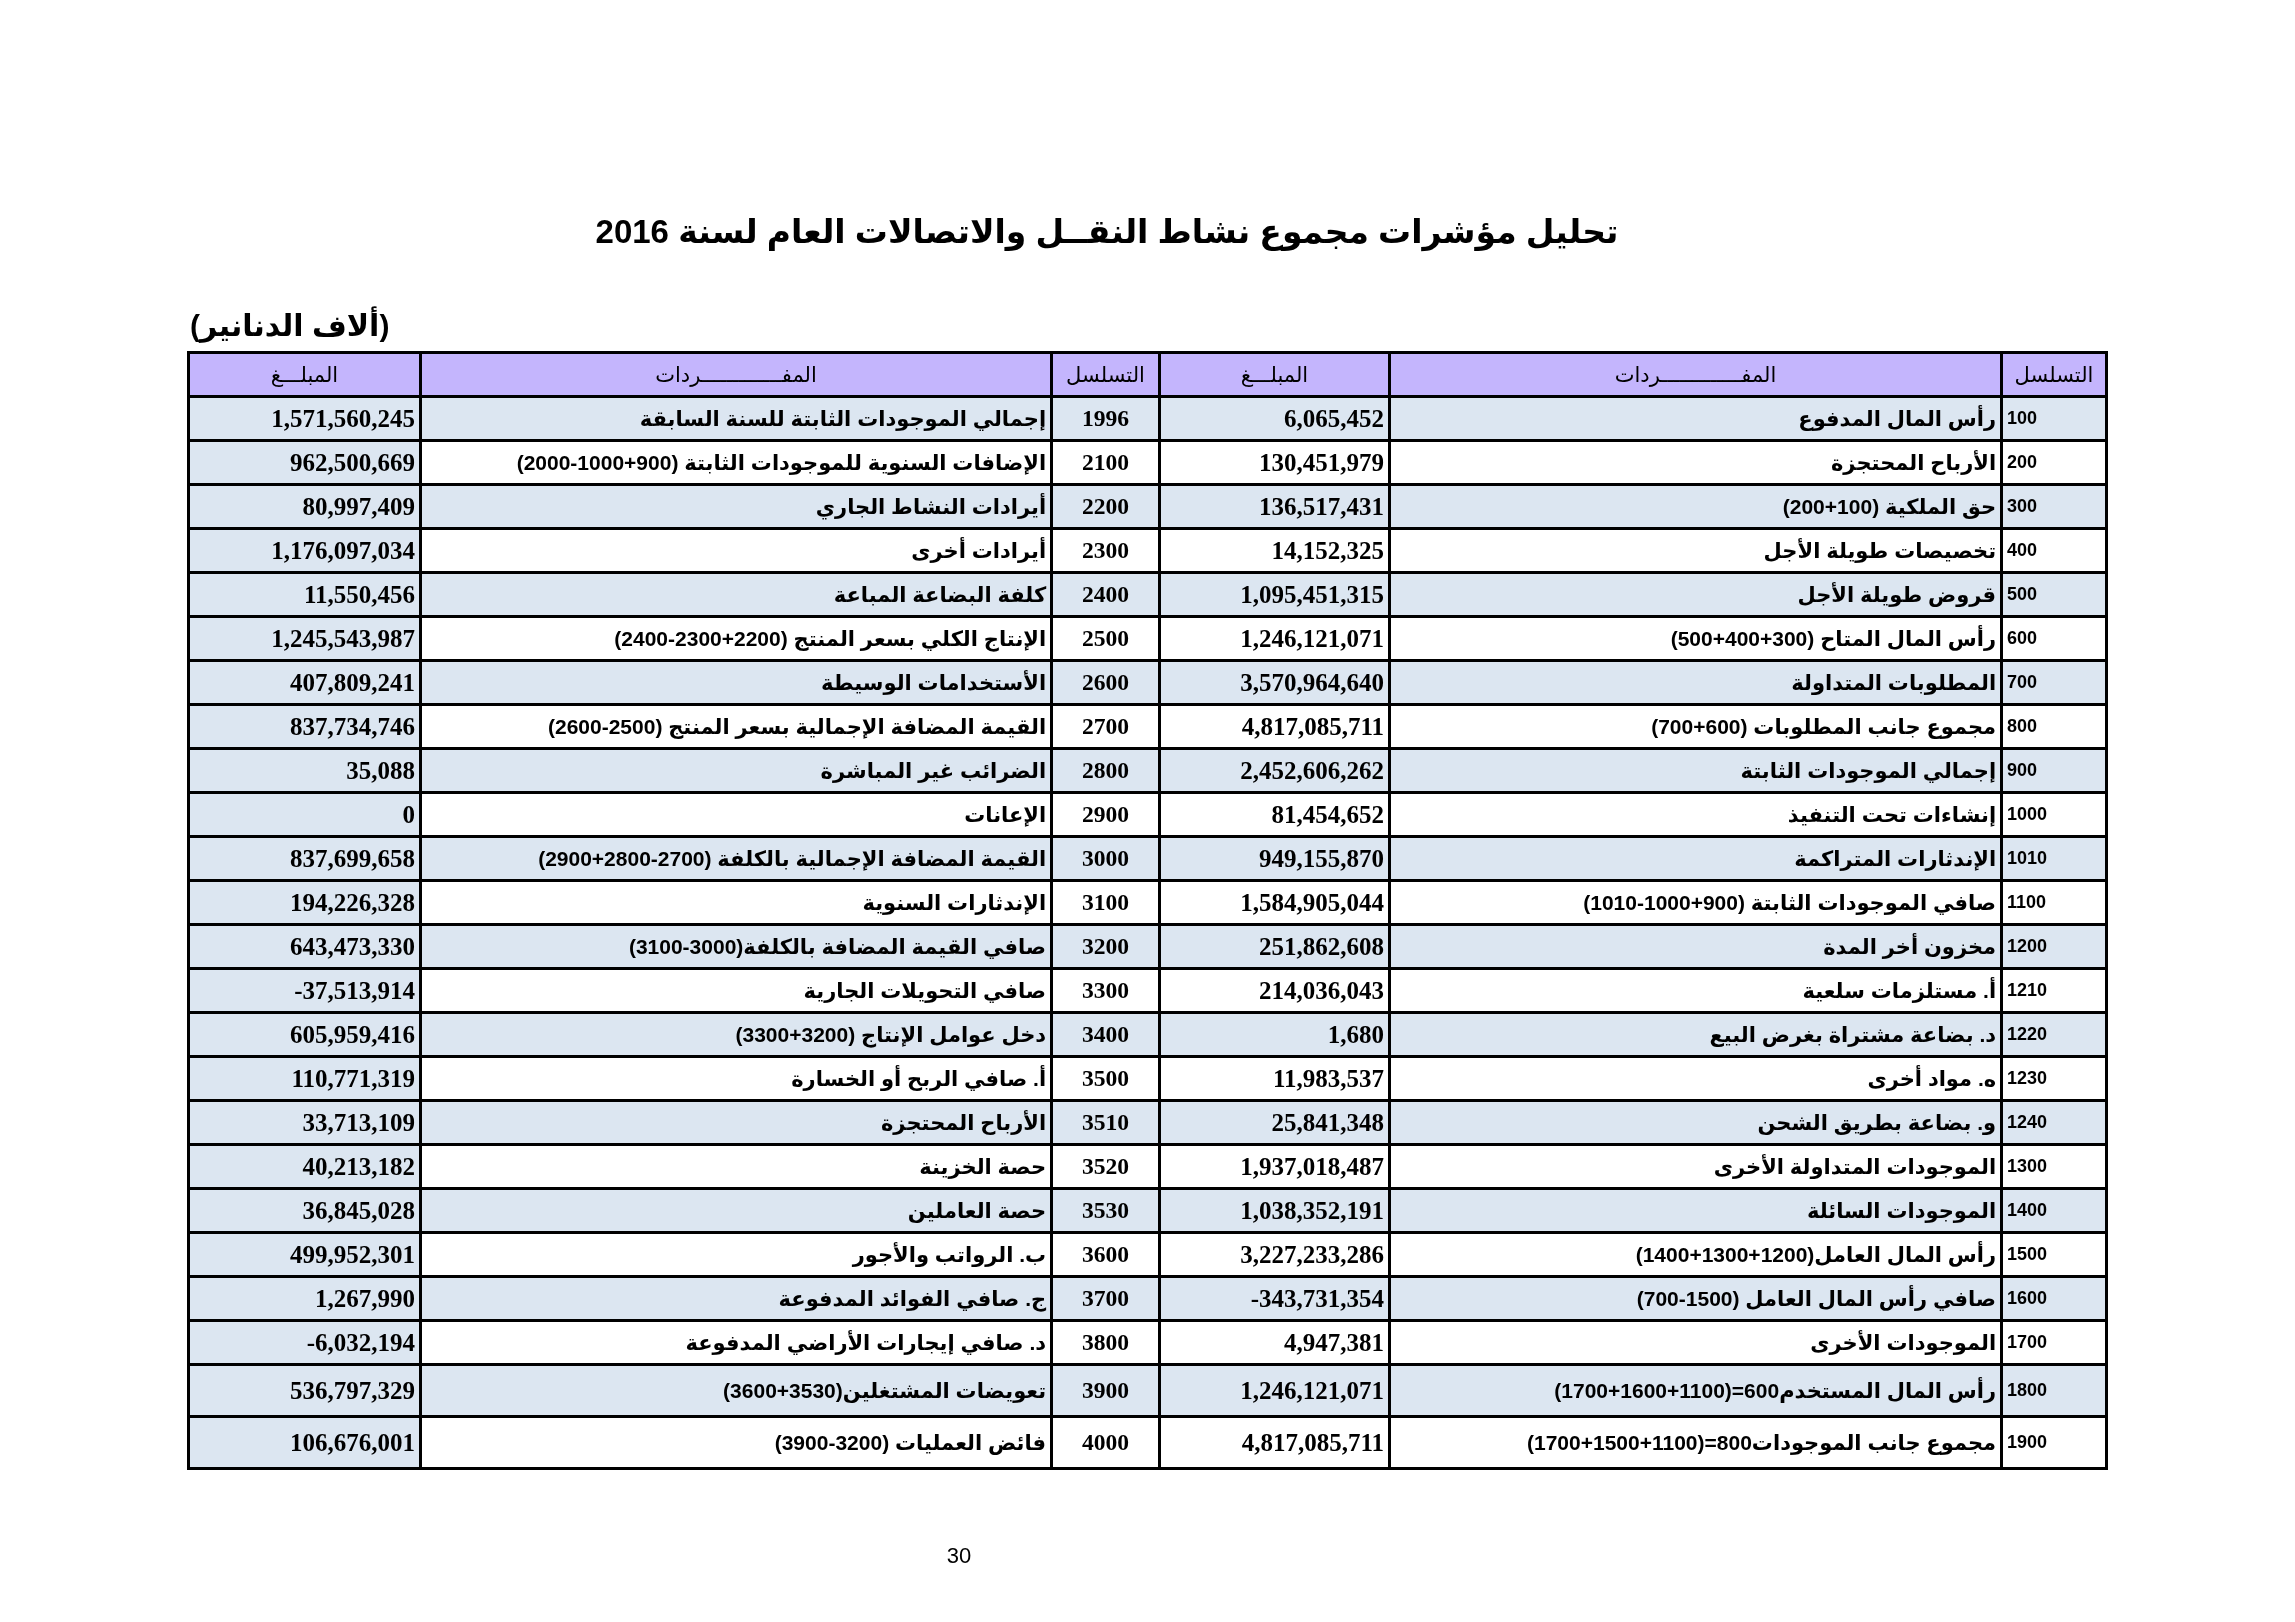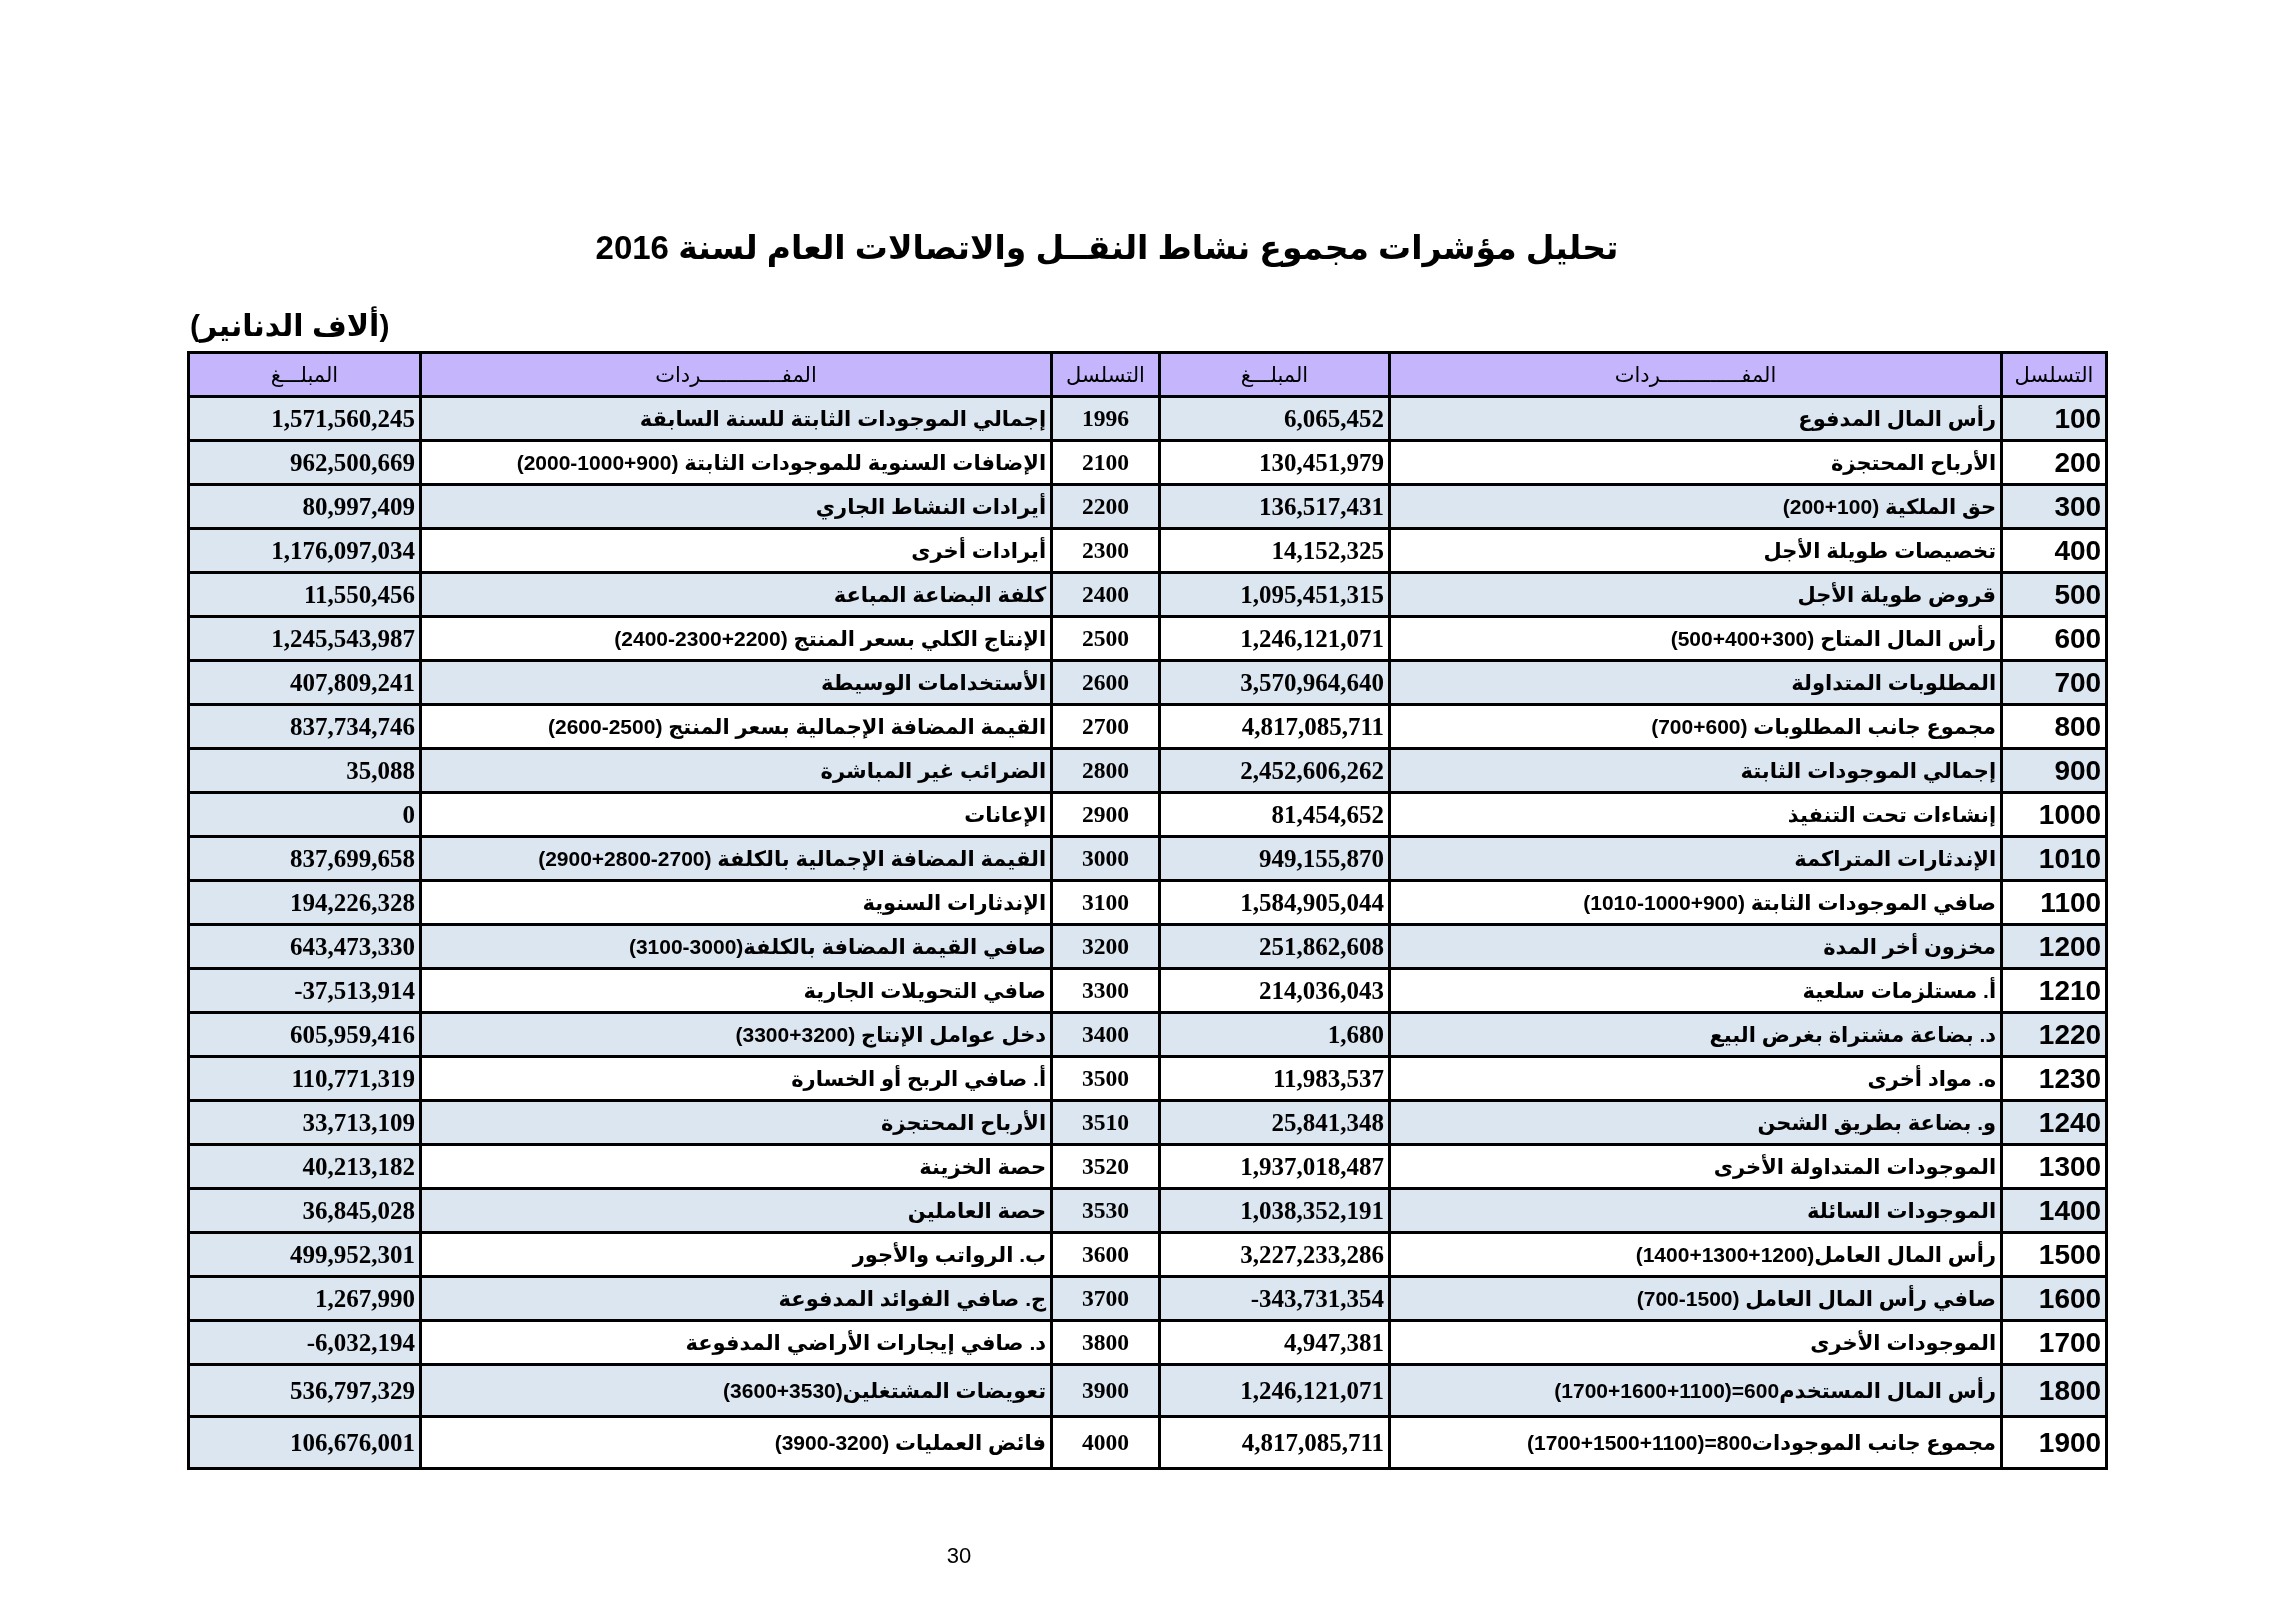--- a/index.html
+++ b/index.html
@@ -1,18 +1,18 @@
 <!DOCTYPE html>
 <html style="font-size:10.5px"><head>
 <meta charset="utf-8">
 <style>
   html, body { margin: 0; padding: 0; background: #ffffff; }
   body { width: 2295px; height: 1623px; position: relative; font-family: "Liberation Serif", "DejaVu Serif", serif; color: #000; }
   .title {
-    position: absolute; left: 0; top: 228px; width: 2214px; text-align: center;
+    position: absolute; left: 0; top: 212px; width: 2214px; text-align: center;
     font-family: "Liberation Sans", "DejaVu Sans", sans-serif; font-weight: bold; font-size: 33px;
     direction: rtl; letter-spacing: 0px;
   }
   .unit {
     position: absolute; left: 190px; top: 308px;
     font-family: "Liberation Sans", "DejaVu Sans", sans-serif; font-weight: bold; font-size: 30px; direction: rtl;
   }
   table.main {
     position: absolute; left: 187px; top: 351px; width: 1919px;
     border-collapse: collapse; direction: rtl; table-layout: fixed;
@@ -22,21 +22,21 @@
     border: 3.3px solid #000; padding: 0 3.9px; white-space: nowrap; overflow: hidden;
   }
   table.main tr { height: 44px; }
   table.main tr.tall { height: 52px; }
   table.main th {
     background: #c4b5fd; font-family: "Liberation Sans", "DejaVu Sans", sans-serif; font-weight: normal;
     font-size: 21px; height: 37px;
   }
   th.h-items { text-align: center; }
   td { font-weight: bold; font-size: 23.6px; }
-  td.serial-r { text-align: right; font-family: "Liberation Sans", "DejaVu Sans", sans-serif; font-size: 28px; }
+  td.serial-r { text-align: left; font-family: "Liberation Sans", "DejaVu Sans", sans-serif; font-size: 18px; }
   td.serial-l { text-align: center; font-size: 23.6px; }
   td.item { text-align: right; font-family: "Liberation Sans", "DejaVu Sans", sans-serif; font-size: 21px; padding-right: 13px; margin-left: 6px; }
   td.amt { text-align: right; direction: ltr; font-size: 25px; padding-right: 1.3px; }
   tr.shade td { background: #dce6f1; }
   tr.plain td { background: #ffffff; }
   td.amt-far { background: #dce6f1 !important; }
   .page-number {
     position: absolute; left: 0; top: 1543px; width: 1918px; text-align: center;
     font-family: "Liberation Sans", "DejaVu Sans", sans-serif; font-size: 22px;
   }

